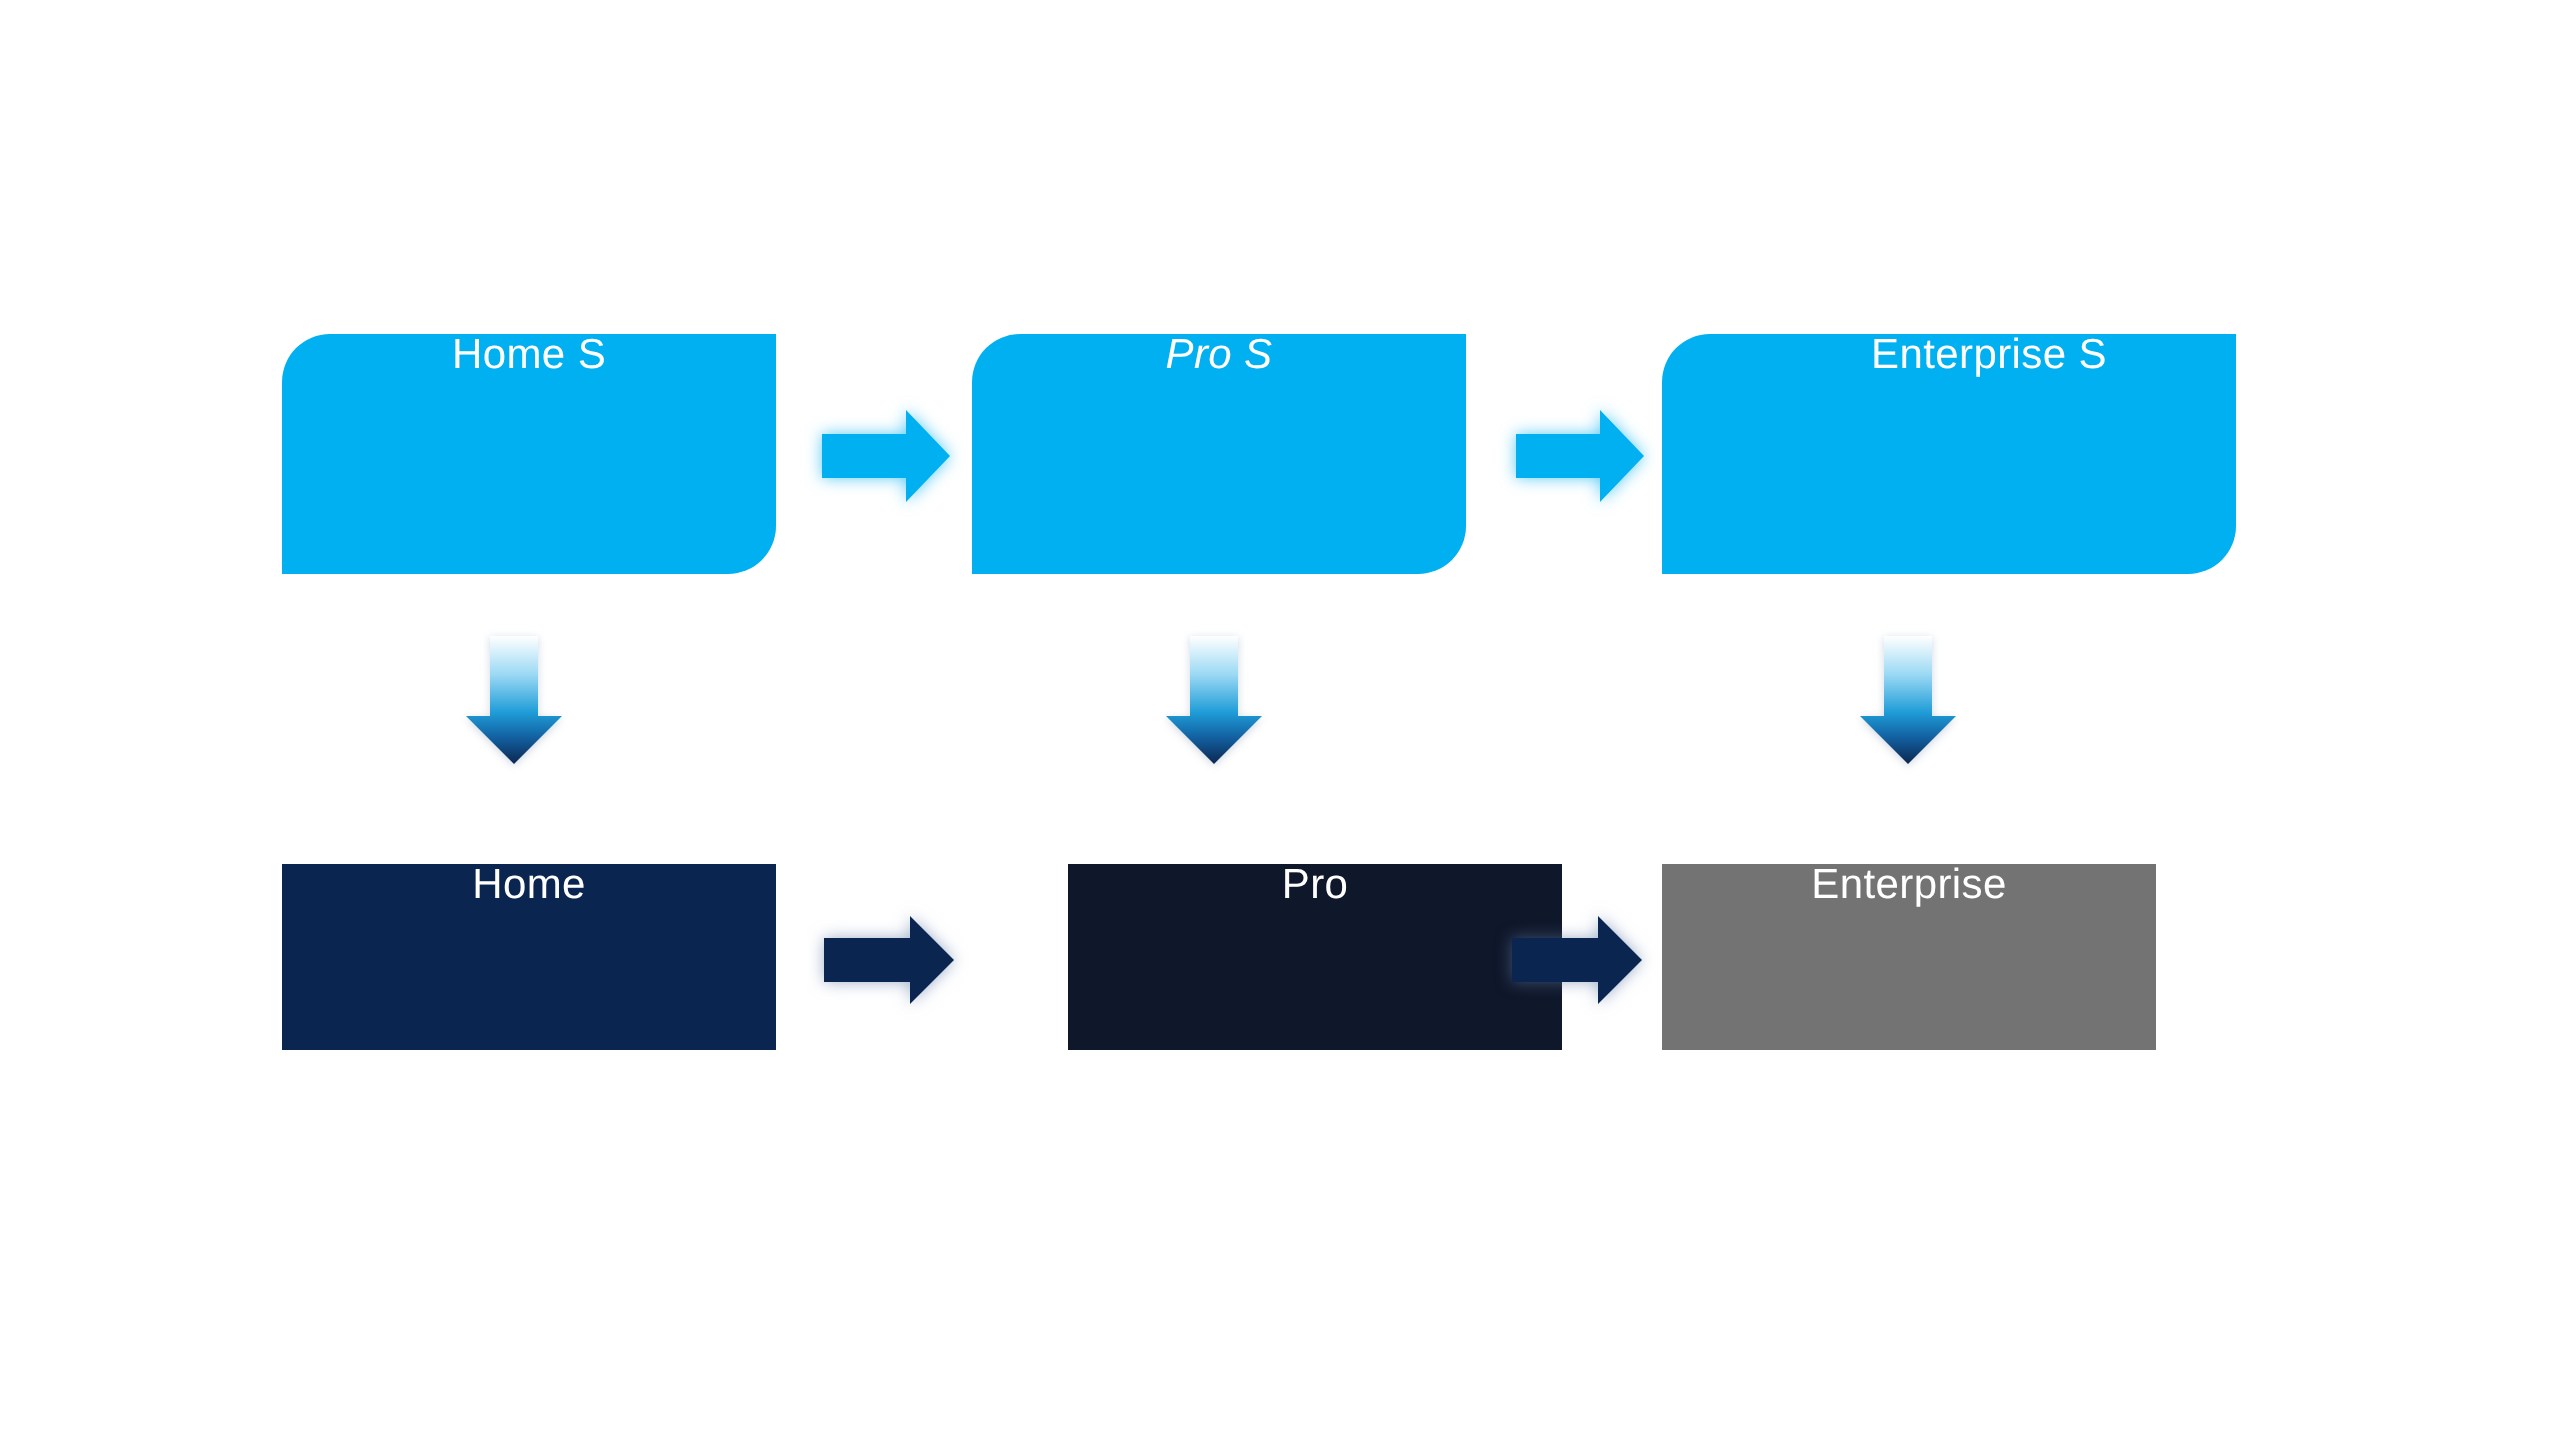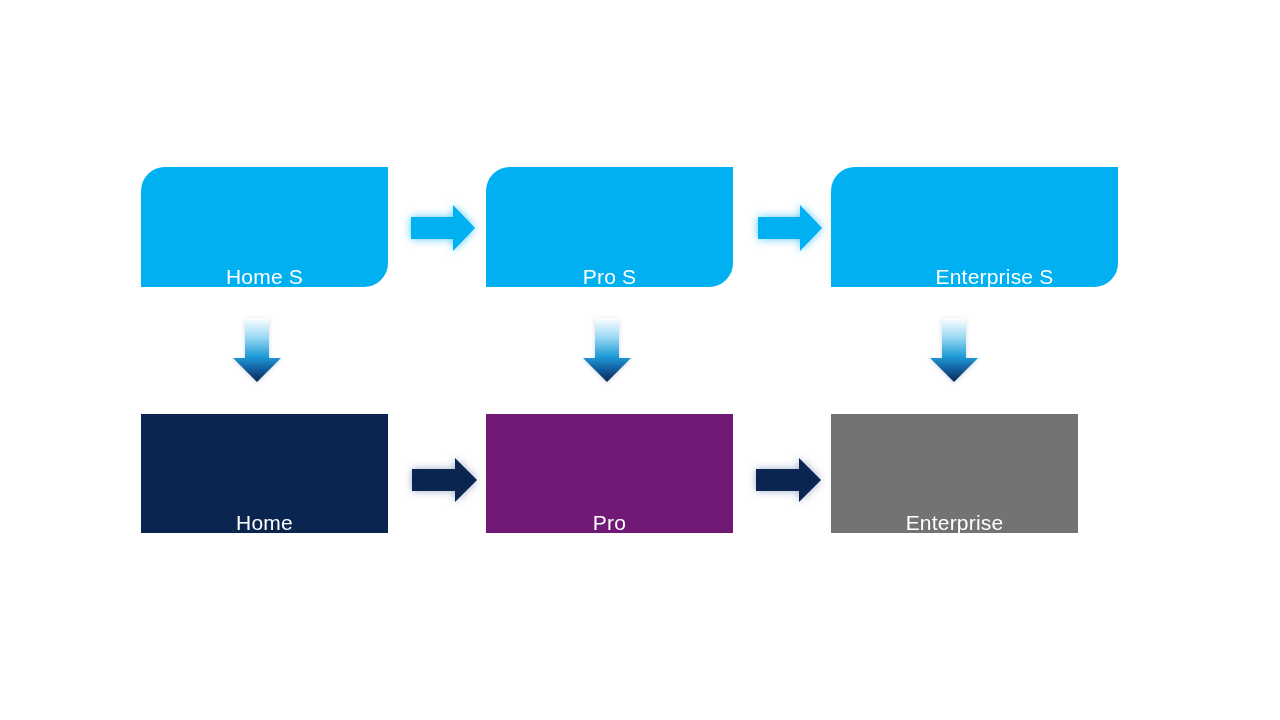--- a/index.html
+++ b/index.html
@@ -9,30 +9,30 @@
     width: 1280px;
     height: 720px;
     background: #ffffff;
     overflow: hidden;
   }
   .box {
     position: absolute;
     width: 247px;
     height: 120px;
     display: flex;
-    align-items: flex-end;
+    align-items: flex-start;
     justify-content: center;
   }
   .box .label {
     font-size: 21px;
     line-height: 1;
     letter-spacing: 0.2px;
   }
   .box.top-row { top: 167px; border-radius: 24px 0 24px 0; }
-  .box.bottom-row { top: 414px; height: 119px; border-radius: 0; }
+  .box.bottom-row { top: 432px; height: 93px; border-radius: 0; }
   .col-0 { left: 141px; }
   .col-1 { left: 486px; }
   .col-2 { left: 831px; }
 
   .arrow { position: absolute; }
   .arrow.h-top { top: 204px; width: 65px; height: 48px; }
   .arrow.h-bottom { top: 456px; width: 66px; height: 48px; }
   .arrow.h-top.gap-0 { left: 411px; }
   .arrow.h-top.gap-1 { left: 758px; }
   .arrow.h-bottom.gap-0 { left: 412px; }
@@ -51,30 +51,30 @@
 </style>
 </head>
 <body>
 
 <div class="canvas" style="background-color: rgb(255, 255, 255);">
 
   <div class="box top-row col-0" style="background-color: rgb(0, 176, 240);">
     <span class="label" style="color: rgb(255, 255, 255);">Home S</span>
   </div>
   <div class="box top-row col-1" style="background-color: rgb(0, 176, 240);">
-    <span class="label" style="color: rgb(255, 255, 255);">Pro S</span>
+    <span class="label" style="color: rgb(255, 255, 255); font-style: italic;">Pro S</span>
   </div>
   <div class="box top-row col-2" style="background-color: rgb(0, 176, 240); padding-left: 40px;">
     <span class="label" style="color: rgb(255, 255, 255);">Enterprise S</span>
   </div>
 
   <div class="box bottom-row col-0" style="background-color: rgb(10, 37, 80);">
     <span class="label" style="color: rgb(255, 255, 255);">Home</span>
   </div>
-  <div class="box bottom-row col-1" style="background-color: #701a75;">
+  <div class="box bottom-row col-1" style="background-color: #0f172a; margin-left: 48px;">
     <span class="label" style="color: rgb(255, 255, 255);">Pro</span>
   </div>
   <div class="box bottom-row col-2" style="background-color: #737373;">
     <span class="label" style="color: rgb(255, 255, 255);">Enterprise</span>
   </div>
 
   <div class="arrow h-top gap-0 glow-light">
     <svg viewBox="0 0 65 48" aria-hidden="true">
       <polygon points="0,13 42,13 42,1 64,24 42,47 42,35 0,35" fill="#00B0F0"></polygon>
     </svg>

